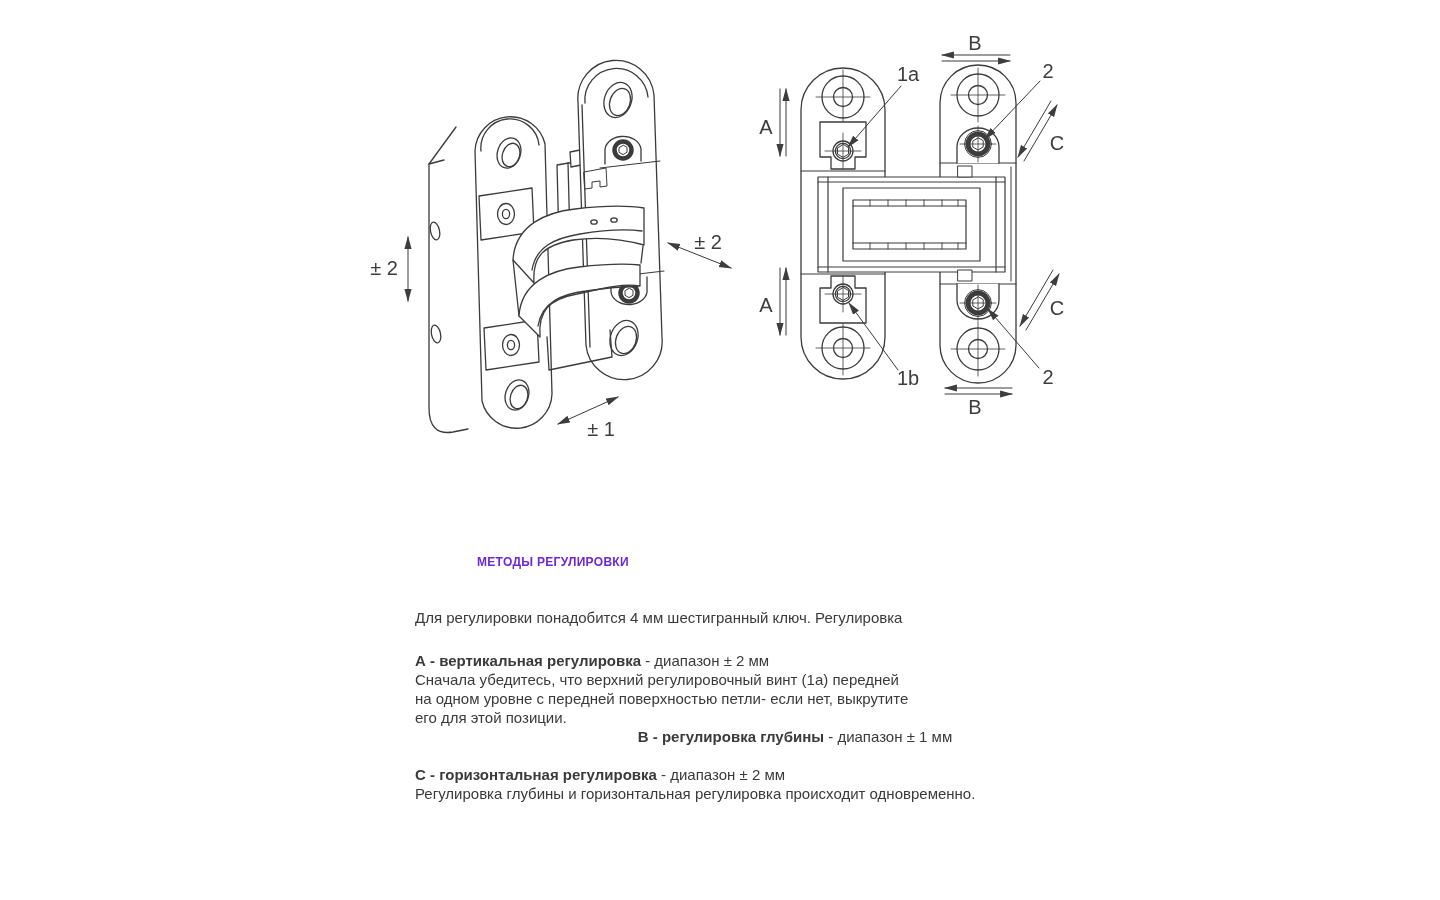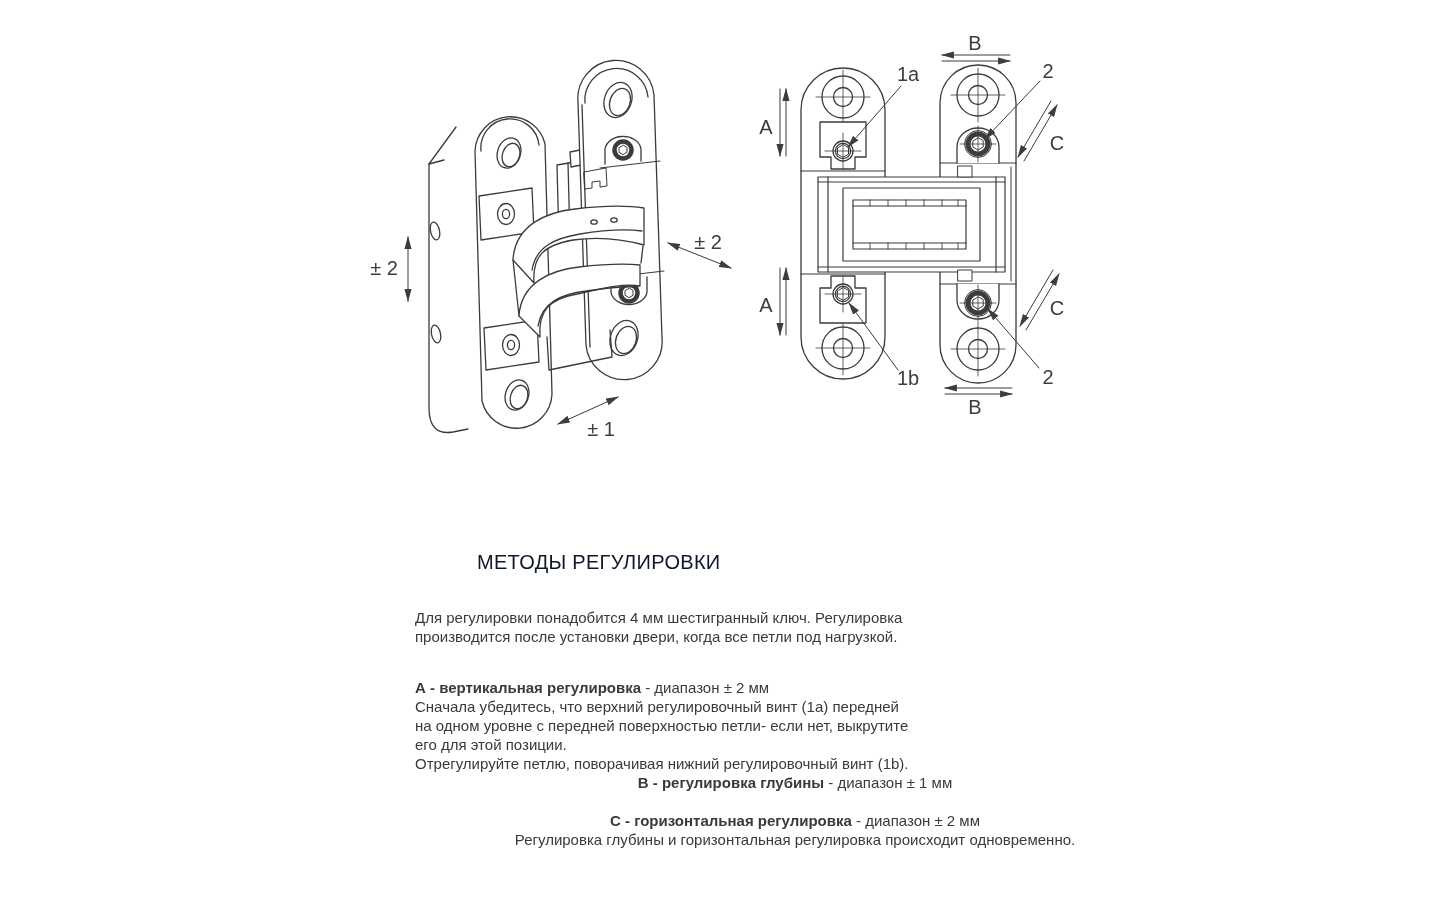--- a/index.html
+++ b/index.html
@@ -1,25 +1,25 @@
 <!DOCTYPE html>
 <html><head>
 <meta charset="utf-8">
 <style>
   html,body{margin:0;padding:0;background:#ffffff;}
   .stage{position:relative;width:1440px;height:900px;background:#ffffff;overflow:hidden;
          font-family:"Liberation Sans",sans-serif;color:#383838;}
   .diagram{position:absolute;left:0;top:0;}
   .copy{position:absolute;left:415px;top:553px;width:760px;font-size:15px;line-height:19px;color:#3a3a3a;}
-  .copy h1{font-size:20px;line-height:19px;font-weight:normal;margin:0 0 0 62px;letter-spacing:.3px;color:#0f172a;}
+  .copy h1{font-size:12px;line-height:19px;font-weight:bold;margin:0 0 0 62px;letter-spacing:.3px;color:#6d28d9;}
   .copy p{margin:0;}
   .copy p.intro{margin-top:36px;}
-  .copy p.sec-a{margin-top:32px;}
+  .copy p.sec-a{margin-top:24px;}
   .copy p.sec-b{margin-top:0;text-align:center;}
-  .copy p.sec-c{margin-top:19px;text-align:center;}
+  .copy p.sec-c{margin-top:19px;}
   .copy .ln{display:block;}
   .copy .term{font-weight:bold;}
   svg text{font-family:"Liberation Sans",sans-serif;fill:#3d3d3d;}
   .cadlbl{font-size:20px;}
 </style>
 </head>
 <body>
 
 <div class="stage">
 
@@ -241,29 +241,27 @@
         <text class="cadlbl" x="1048" y="384" text-anchor="middle">2</text>
       </g>
     </g>
   </svg>
 
   <div class="copy">
     <h1>МЕТОДЫ РЕГУЛИРОВКИ</h1>
 
     <p class="intro">
       <span class="ln">Для регулировки понадобится 4 мм шестигранный ключ. Регулировка</span>
-      <span class="ln">производится после установки двери, когда все петли под нагрузкой.</span>
     </p>
 
     <p class="sec-a">
       <span class="ln"><span class="term">А - вертикальная регулировка</span><span> - диапазон ± 2 мм</span></span>
       <span class="ln">Сначала убедитесь, что верхний регулировочный винт (1a) передней</span>
       <span class="ln">на одном уровне с передней поверхностью петли- если нет, выкрутите</span>
       <span class="ln">его для этой позиции.</span>
-      <span class="ln">Отрегулируйте петлю, поворачивая нижний регулировочный винт (1b).</span>
     </p>
 
     <p class="sec-b">
       <span class="ln"><span class="term">В - регулировка глубины</span><span> - диапазон ± 1 мм</span></span>
     </p>
 
     <p class="sec-c">
       <span class="ln"><span class="term">С - горизонтальная регулировка</span><span> - диапазон ± 2 мм</span></span>
       <span class="ln">Регулировка глубины и горизонтальная регулировка происходит одновременно.</span>
     </p>

